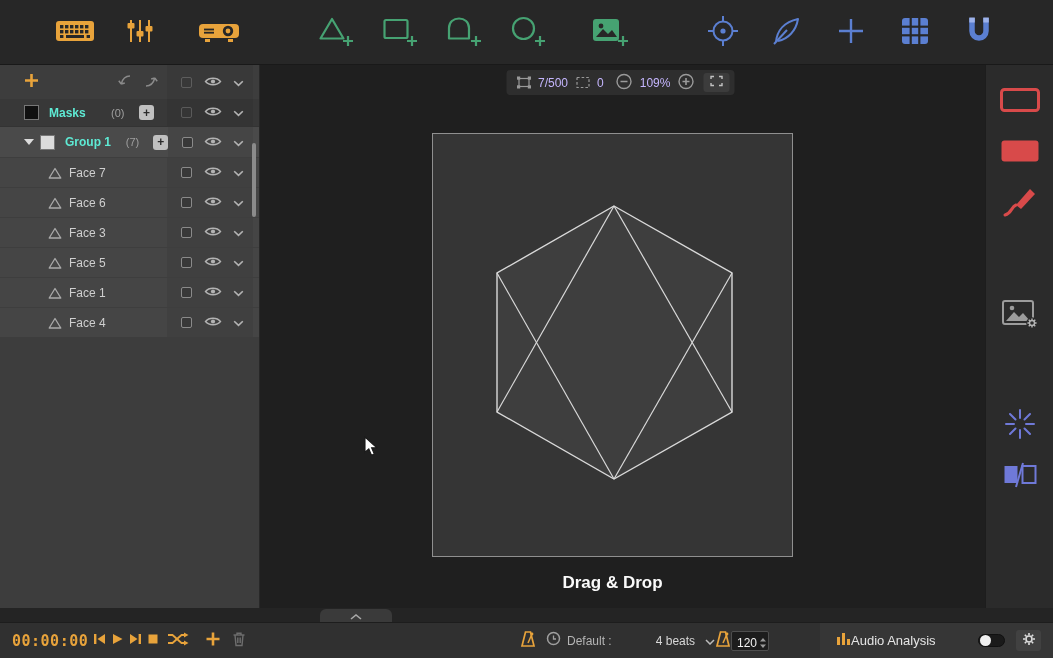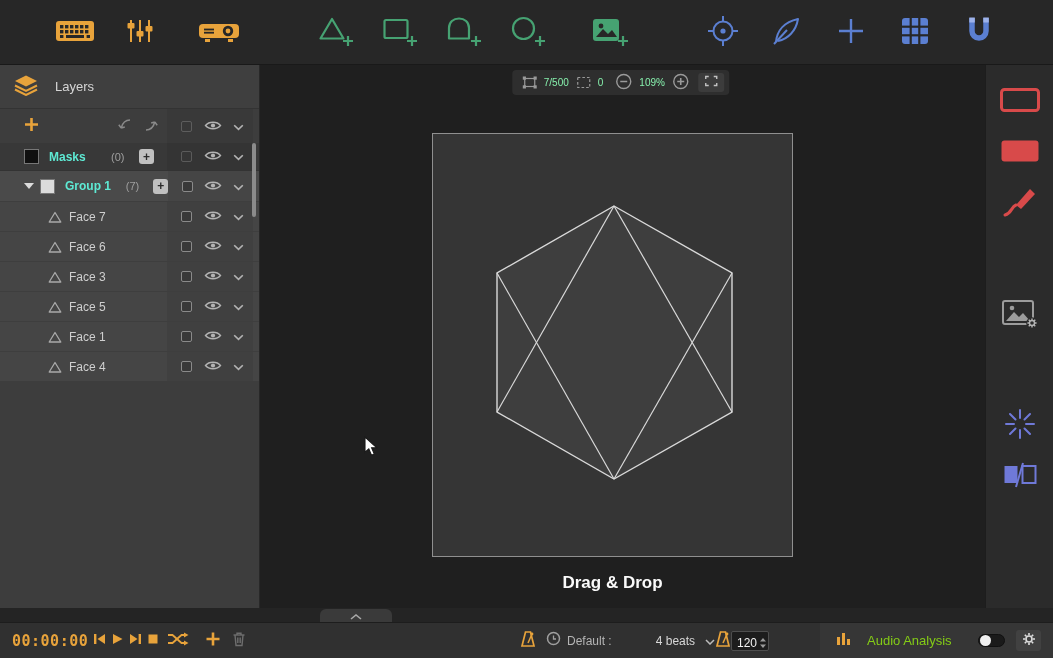--- a/index.html
+++ b/index.html
@@ -41,21 +41,21 @@
   .face-label { font-size:12px; color:#cfcfcf; margin-left:7px; width:62px; }
   .row-count { font-size:11px; color:#9f9f9f; width:24px; }
   .add-box { width:15px; height:15px; border-radius:3px; background:#c0c0c0; color:#2b2b2b; font-size:12px; font-weight:bold; line-height:14px; text-align:center; margin-left:4px; flex:none; }
   .expander { width:0; height:0; border-left:5px solid transparent; border-right:5px solid transparent; border-top:6px solid #dcdcdc; margin-right:6px; flex:none; }
   .face-ic { display:flex; flex:none; }
   .scroll-thumb { position:absolute; right:3px; top:78px; width:4px; height:74px; background:#8b8b8b; border-radius:2px; }
 
   
   .canvas-area { position:absolute; left:261px; right:69px; top:65px; bottom:50px; background:#1f1f1f; }
   .status-bar { position:absolute; top:5px; left:50%; transform:translateX(-51%); height:25px; background:#2e2e2e; border-radius:4px; display:flex; align-items:center; gap:7px; padding:0 5px 0 10px; }
-  .sb-text { color:#86efac; font-size:10px; }
+  .sb-text { color:#c4b5fd; font-size:12px; }
   .sb-btn { display:flex; align-items:center; }
   .sb-fit { width:26px; height:19px; background:#3c3c3c; border-radius:3px; display:flex; align-items:center; justify-content:center; margin-left:2px; }
   .stage { position:absolute; left:171px; top:68px; width:361px; height:424px; background:#353535; border:1px solid #8f8f8f; }
   .stage svg { position:absolute; left:0; top:0; }
   .drop-label { position:absolute; top:508px; left:171px; width:361px; text-align:center; color:#fafafa; font-size:17px; font-weight:bold; }
   .cursor { position:absolute; left:103px; top:371px; pointer-events:none; }
 
   
   .right-panel { position:absolute; right:0; top:65px; bottom:50px; width:68px; background:#2b2b2b; border-left:1px solid #1d1d1d; }
   .rp-btn { position:absolute; left:14px; width:40px; height:36px; display:flex; align-items:center; justify-content:center; }
@@ -67,21 +67,21 @@
   .tr-left { position:absolute; left:12px; top:0; height:100%; display:flex; align-items:center;text-align:center; }
   .timecode { font-family:"DejaVu Sans Mono",monospace; font-size:15px; font-weight:bold; color:#e8a33b; letter-spacing:.5px; margin-right:2px; }
   .trbtn { width:18px; height:18px; display:flex; align-items:center; justify-content:center; }
   .tr-mid { position:absolute; left:520px; top:0; height:100%; display:flex; align-items:center; }
   .tr-label { color:#b5b5b5; font-size:12px; }
   .tr-beats { color:#d8d8d8; font-size:12px; margin-left:44px; display:flex; align-items:center; gap:10px; }
   .tr-bpm { position:absolute; left:715px; top:0; height:100%; display:flex; align-items:center; }
   .spinner { width:38px; height:20px; background:#1c1c1c; border:1px solid #4e4e4e; border-radius:2px; display:flex; align-items:flex-end; padding:0 2px 0 3px; }
   .spinner input { width:24px; background:transparent; border:none; color:#f0f0f0; font-size:12px; font-family:inherit; text-align:center; padding:0; outline:none; }
   .tr-audio { position:absolute; right:0; top:0; bottom:0; width:233px; background:#363636; display:flex; align-items:center; padding:0 12px 0 16px; }
-  .audio-label { color:#84cc16; font-size:13px; margin-left:16px; }
+  .audio-label { color:#e5e5e5; font-size:13px; margin-left:0; }
   .toggle { width:27px; height:13px; border-radius:7px; background:#1a1a1a; border:1px solid #101010; position:relative; margin-left:auto; }
   .knob { position:absolute; left:1px; top:0; width:11px; height:11px; border-radius:50%; background:#f0f0f0; }
   .gear-btn { width:25px; height:21px; background:#414141; border-radius:3px; display:flex; align-items:center; justify-content:center; margin-left:11px; }
 </style>
 </head>
 <body>
 
 <div class="app">
 
   <header class="topbar">
@@ -204,28 +204,20 @@
         <span><svg width="32" height="32" viewBox="0 0 32 32">
               <path d="M9 3 V16 a7 7 0 0 0 14 0 V3" fill="none" stroke="#5b7fd1" stroke-width="5.5"></path>
               <rect x="6.3" y="2.5" width="5.5" height="5" fill="#9db2ea"></rect>
               <rect x="20.3" y="2.5" width="5.5" height="5" fill="#9db2ea"></rect>
             </svg></span>
       </button>
     </div>
   </header>
 
   <aside class="layers-panel">
-    <div class="panel-header">
-      <span><svg width="26" height="22" viewBox="0 0 26 22">
-            <path d="M13 1.5 L24 7 L13 12.5 L2 7 Z" fill="#e8a33b"></path>
-            <path d="M2 11.5 L13 17 L24 11.5" fill="none" stroke="#e8a33b" stroke-width="2"></path>
-            <path d="M2 15.5 L13 21 L24 15.5" fill="none" stroke="#e8a33b" stroke-width="2"></path>
-          </svg></span>
-      <span class="panel-title">Layers</span>
-    </div>
 
     <div class="panel-toolbar">
       <button><svg width="15" height="15" viewBox="0 0 15 15">
             <path d="M7.5 1 V14 M1 7.5 H14" stroke="#e8a33b" stroke-width="2.6"></path>
           </svg></button>
       <span class="ptb-spacer"></span>
       <span class="ptb-arrows">
         <button><span><svg width="16" height="14" viewBox="0 0 16 14">
                 <path d="M13 2 C9 2 5.5 5 4.2 10 M4.2 10 L1.8 6.8 M4.2 10 L7.8 9" stroke="#8a8a8a" stroke-width="1.5" fill="none"></path>
               </svg></span></button>

